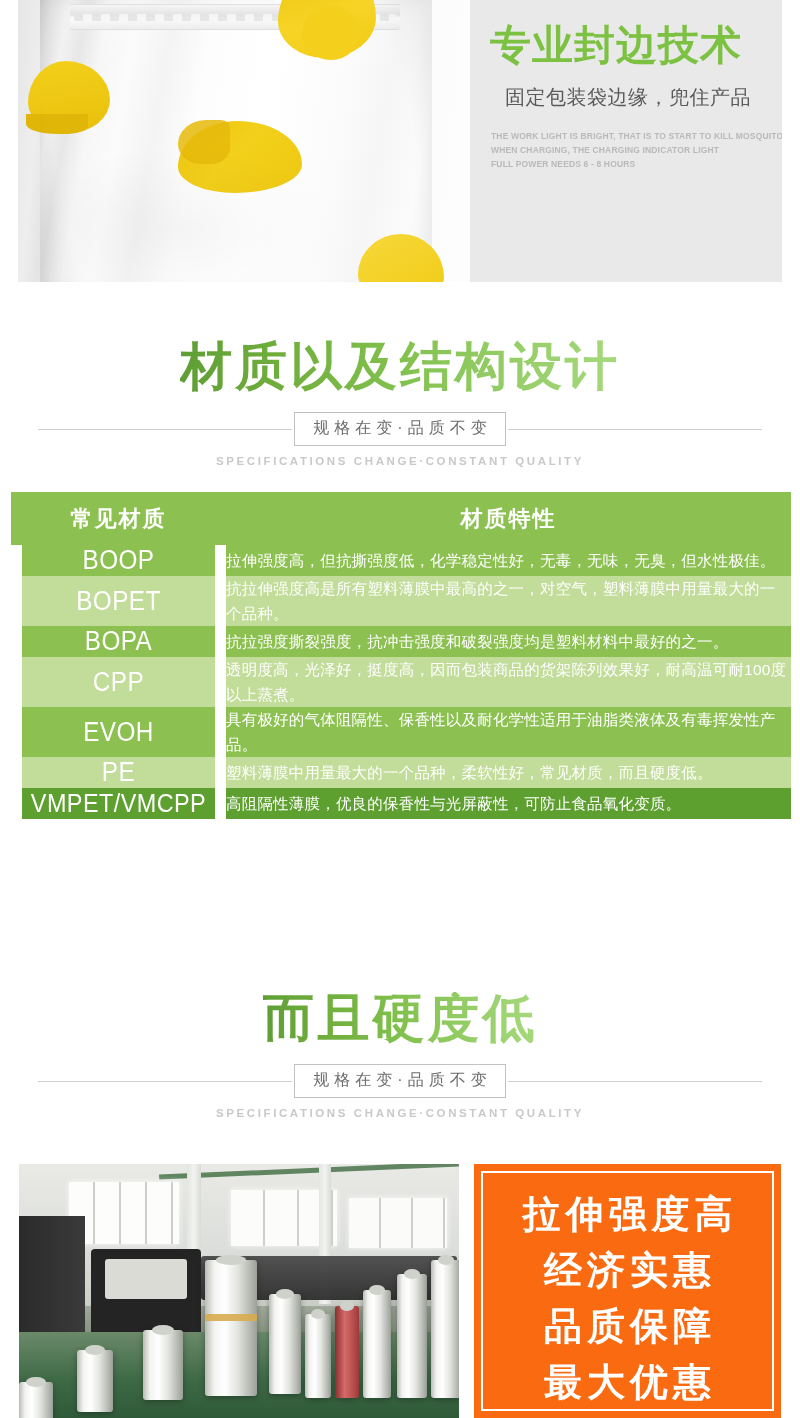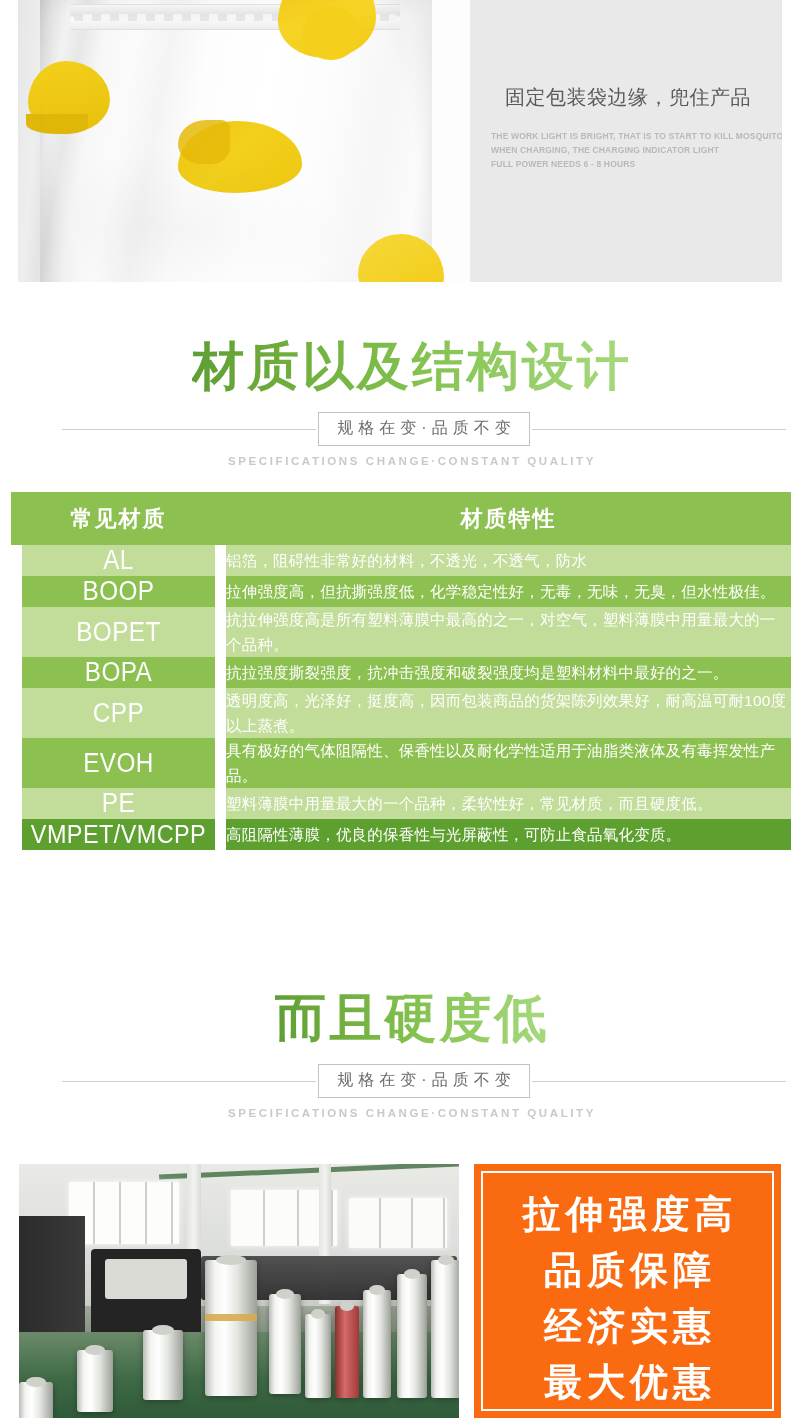--- a/index.html
+++ b/index.html
@@ -99,21 +99,21 @@
     font-size:20px; font-weight:400; color:#5a5a5a;
     letter-spacing:.5px; white-space:nowrap;
   }
   .banner-en { position:absolute; left:1px; top:129px; width:290px; }
   .banner-en div {
     font-size:8.5px; color:#b9b9b9; letter-spacing:.15px;
     line-height:14px; white-space:nowrap; font-weight:600;
   }
 
   
-  .section-head { position:absolute; left:0; width:800px; text-align:center;padding-left:24px; }
+  .section-head { position:absolute; left:0; width:800px; text-align:center; }
   .sec-title {
     font-size:52px; font-weight:700; letter-spacing:3px; line-height:1;
     background:linear-gradient(90deg,#5f9e35 0%,#6fae3c 22%,#84c250 52%,#97cf6a 78%,#a6d97c 100%);
     -webkit-background-clip:text; background-clip:text;
     -webkit-text-fill-color:transparent; color:#7dbb4a;
     display:inline-block;
   }
   .sub-wrap {
     position:relative; width:800px; height:30px; margin-top:22px;
     display:flex; align-items:center; justify-content:center;
@@ -235,20 +235,21 @@
         <div class="chip c1b"></div>
         <div class="chip c2"></div>
         <div class="chip c2b"></div>
         <div class="chip c3"></div>
         <div class="chip c3b"></div>
         <div class="chip c4"></div>
       </div>
     </div>
 
     <div class="banner-text">
+      <div class="banner-h1">专业封边技术</div>
       <div class="banner-h2">固定包装袋边缘，兜住产品</div>
       <div class="banner-en">
         <div>THE WORK LIGHT IS BRIGHT, THAT IS TO START TO KILL MOSQUITOES</div>
         <div>WHEN CHARGING, THE CHARGING INDICATOR LIGHT</div>
         <div>FULL POWER NEEDS 6 - 8 HOURS</div>
       </div>
     </div>
   </div>
 
   <div class="section-head" style="top:340px;">
@@ -268,24 +269,20 @@
         <col class="c-name">
         <col>
       </colgroup>
     <thead>
       <tr>
         <th>常见材质</th>
         <th>材质特性</th>
       </tr>
     </thead>
     <tbody>
-      <tr class="even">
-        <td class="td-name">AL</td>
-        <td class="td-desc">铝箔，阻碍性非常好的材料，不透光，不透气，防水</td>
-      </tr>
       <tr class="odd">
         <td class="td-name">BOOP</td>
         <td class="td-desc">拉伸强度高，但抗撕强度低，化学稳定性好，无毒，无味，无臭，但水性极佳。</td>
       </tr>
       <tr class="even">
         <td class="td-name">BOPET</td>
         <td class="td-desc">抗拉伸强度高是所有塑料薄膜中最高的之一，对空气，塑料薄膜中用量最大的一个品种。</td>
       </tr>
       <tr class="odd">
         <td class="td-name">BOPA</td>
@@ -346,21 +343,21 @@
       <div class="roll" style="left:378px;top:110px;width:30px;height:124px;"></div>
       <div class="roll" style="left:412px;top:96px;width:30px;height:138px;"></div>
       <div class="roll" style="left:124px;top:166px;width:40px;height:70px;"></div>
       <div class="roll" style="left:58px;top:186px;width:36px;height:62px;"></div>
       <div class="roll" style="left:0px;top:218px;width:34px;height:40px;"></div>
     </div>
 
     <div class="poster">
       <div class="poster-inner">
         <div class="poster-line">拉伸强度高</div>
+        <div class="poster-line">经济实惠</div>
         <div class="poster-line">品质保障</div>
-        <div class="poster-line">经济实惠</div>
         <div class="poster-line">最大优惠</div>
       </div>
     </div>
 
   </div>
 
 </div>
 
 </body></html>

